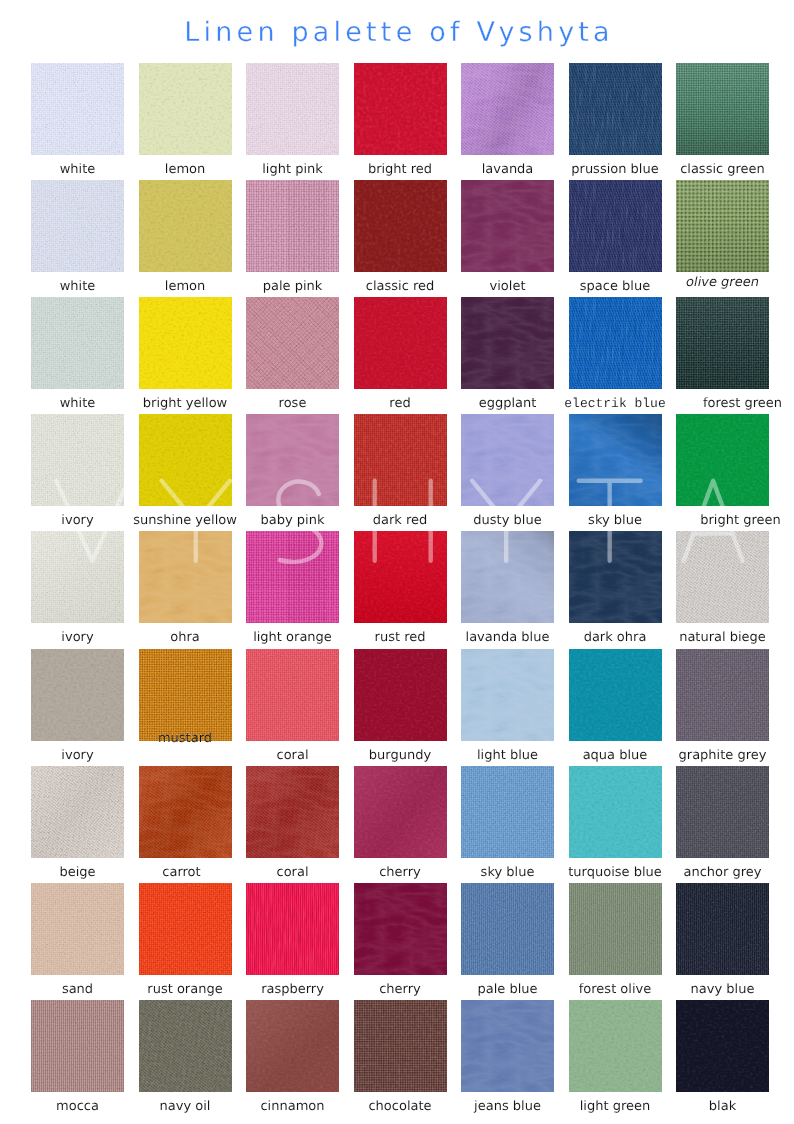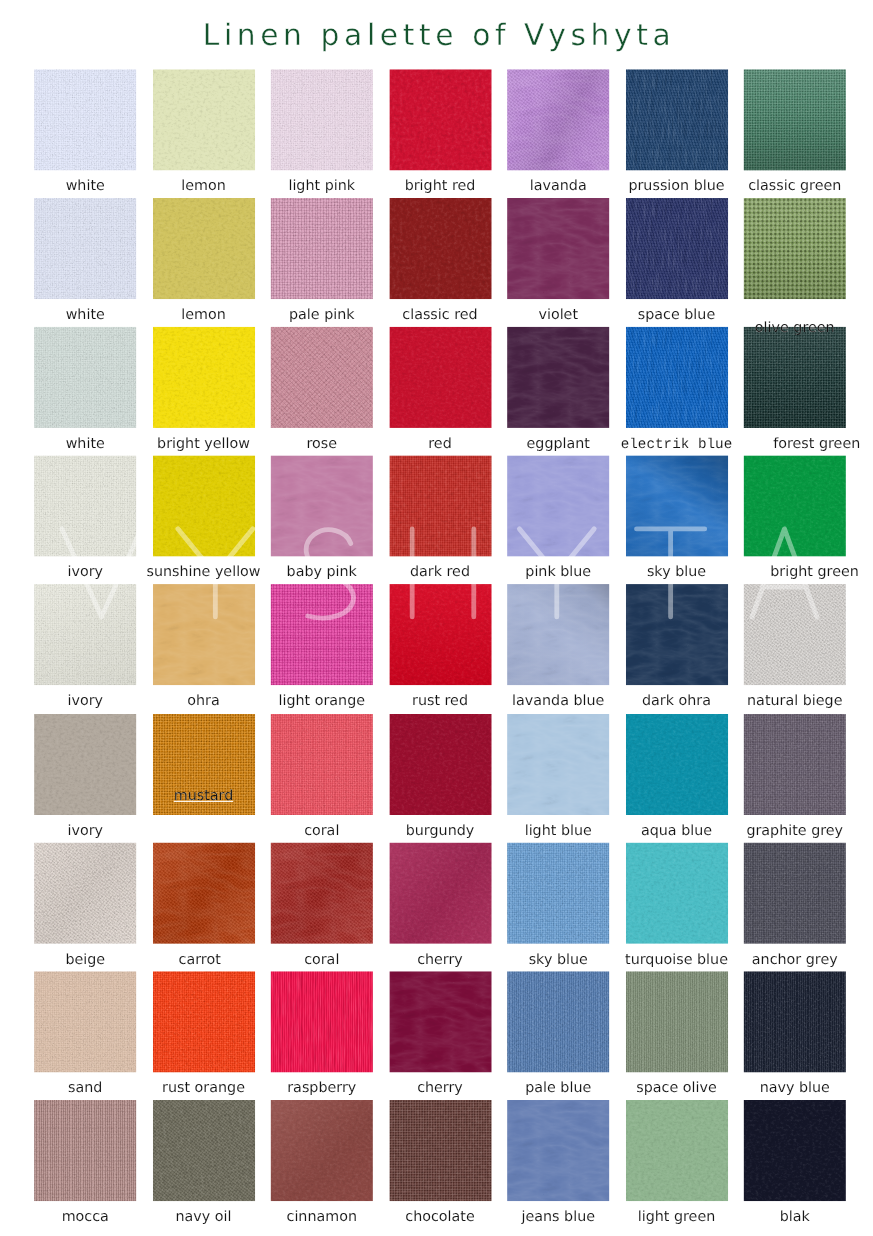--- a/index.html
+++ b/index.html
@@ -8,21 +8,21 @@
   body{
     width:794px;height:1124px;overflow:hidden;background:#ffffff;
     font-family:"DejaVu Sans",sans-serif;
     -webkit-font-smoothing:antialiased;
     text-rendering:geometricPrecision;
   }
   #page{position:relative;width:794px;height:1124px;background:#fff;}
   #title{
     position:absolute;left:0;top:16px;width:794px;text-align:center;
     font-size:27px;font-weight:400;letter-spacing:4.2px;text-indent:4.2px;
-    color:#14532d;line-height:34px;white-space:nowrap;
+    color:#3b82f6;line-height:34px;white-space:nowrap;
     -webkit-text-stroke:0.35px #ffffff;transform:translateZ(0);
   }
   #watermark{
     position:absolute;left:0;top:0;width:794px;height:1124px;
     pointer-events:none;z-index:6;overflow:visible;
   }
   #grid{position:absolute;left:31px;top:63px;width:740px;height:1030px;z-index:1;}
   #labels{position:absolute;left:31px;top:63px;width:740px;height:1030px;z-index:9;pointer-events:none;}
   .cell{position:absolute;width:93px;}
   .sw{position:relative;width:93px;height:92px;overflow:hidden;}
@@ -937,62 +937,62 @@
       <div class="lbl" style="left: 303.5px; top: 99px;">bright red</div>
       <div class="lbl" style="left: 411px; top: 99px;">lavanda</div>
       <div class="lbl" style="left: 518.5px; top: 99px;">prussion blue</div>
       <div class="lbl" style="left: 626px; top: 99px;">classic green</div>
       <div class="lbl" style="left: -19px; top: 216.1px;">white</div>
       <div class="lbl" style="left: 88.5px; top: 216.1px;">lemon</div>
       <div class="lbl" style="left: 196px; top: 216.1px;">pale pink</div>
       <div class="lbl" style="left: 303.5px; top: 216.1px;">classic red</div>
       <div class="lbl" style="left: 411px; top: 216.1px;">violet</div>
       <div class="lbl" style="left: 518.5px; top: 216.1px;">space blue</div>
-      <div class="lbl" style="left: 626px; top: 228px;">olive green</div>
+      <div class="lbl" style="left: 626px; top: 212px; font-style: italic;">olive green</div>
       <div class="lbl" style="left: -19px; top: 333.2px;">white</div>
       <div class="lbl" style="left: 88.5px; top: 333.2px;">bright yellow</div>
       <div class="lbl" style="left: 196px; top: 333.2px;">rose</div>
       <div class="lbl" style="left: 303.5px; top: 333.2px;">red</div>
       <div class="lbl" style="left: 411px; top: 333.2px;">eggplant</div>
       <div class="lbl" style="left: 518.5px; top: 333.2px; font-family: Liberation Mono, monospace;">electrik blue</div>
       <div class="lbl" style="left: 646px; top: 333.2px;">forest green</div>
       <div class="lbl" style="left: -19px; top: 450.3px;">ivory</div>
       <div class="lbl" style="left: 88.5px; top: 450.3px;">sunshine yellow</div>
       <div class="lbl" style="left: 196px; top: 450.3px;">baby pink</div>
       <div class="lbl" style="left: 303.5px; top: 450.3px;">dark red</div>
-      <div class="lbl" style="left: 411px; top: 450.3px;">pink blue</div>
+      <div class="lbl" style="left: 411px; top: 450.3px;">dusty blue</div>
       <div class="lbl" style="left: 518.5px; top: 450.3px;">sky blue</div>
       <div class="lbl" style="left: 644px; top: 450.3px; text-align: center;">bright green</div>
       <div class="lbl" style="left: -19px; top: 567.4px;">ivory</div>
       <div class="lbl" style="left: 88.5px; top: 567.4px;">ohra</div>
       <div class="lbl" style="left: 196px; top: 567.4px;">light orange</div>
       <div class="lbl" style="left: 303.5px; top: 567.4px;">rust red</div>
       <div class="lbl" style="left: 411px; top: 567.4px;">lavanda blue</div>
       <div class="lbl" style="left: 518.5px; top: 567.4px;">dark ohra</div>
       <div class="lbl" style="left: 626px; top: 567.4px;">natural biege</div>
       <div class="lbl" style="left: -19px; top: 684.5px;">ivory</div>
-      <div class="lbl" style="left: 88.5px; top: 653px; text-decoration: underline;">mustard</div>
+      <div class="lbl" style="left: 88.5px; top: 668px;">mustard</div>
       <div class="lbl" style="left: 196px; top: 684.5px;">coral</div>
       <div class="lbl" style="left: 303.5px; top: 684.5px;">burgundy</div>
       <div class="lbl" style="left: 411px; top: 684.5px;">light blue</div>
       <div class="lbl" style="left: 518.5px; top: 684.5px;">aqua blue</div>
       <div class="lbl" style="left: 626px; top: 684.5px;">graphite grey</div>
       <div class="lbl" style="left: -19px; top: 801.6px;">beige</div>
       <div class="lbl" style="left: 85px; top: 801.6px;">carrot</div>
       <div class="lbl" style="left: 196px; top: 801.6px;">coral</div>
       <div class="lbl" style="left: 303.5px; top: 801.6px;">cherry</div>
       <div class="lbl" style="left: 411px; top: 801.6px;">sky blue</div>
       <div class="lbl" style="left: 518.5px; top: 801.6px;">turquoise blue</div>
       <div class="lbl" style="left: 626px; top: 801.6px;">anchor grey</div>
       <div class="lbl" style="left: -19px; top: 918.7px;">sand</div>
       <div class="lbl" style="left: 88.5px; top: 918.7px;">rust orange</div>
       <div class="lbl" style="left: 196px; top: 918.7px;">raspberry</div>
       <div class="lbl" style="left: 303.5px; top: 918.7px;">cherry</div>
       <div class="lbl" style="left: 411px; top: 918.7px;">pale blue</div>
-      <div class="lbl" style="left: 518.5px; top: 918.7px;">space olive</div>
+      <div class="lbl" style="left: 518.5px; top: 918.7px;">forest olive</div>
       <div class="lbl" style="left: 626px; top: 918.7px;">navy blue</div>
       <div class="lbl" style="left: -19px; top: 1035.8px;">mocca</div>
       <div class="lbl" style="left: 88.5px; top: 1035.8px;">navy oil</div>
       <div class="lbl" style="left: 196px; top: 1035.8px;">cinnamon</div>
       <div class="lbl" style="left: 303.5px; top: 1035.8px;">chocolate</div>
       <div class="lbl" style="left: 411px; top: 1035.8px;">jeans blue</div>
       <div class="lbl" style="left: 518.5px; top: 1035.8px;">light green</div>
       <div class="lbl" style="left: 626px; top: 1035.8px;">blak</div>
     </div>
 </div>

